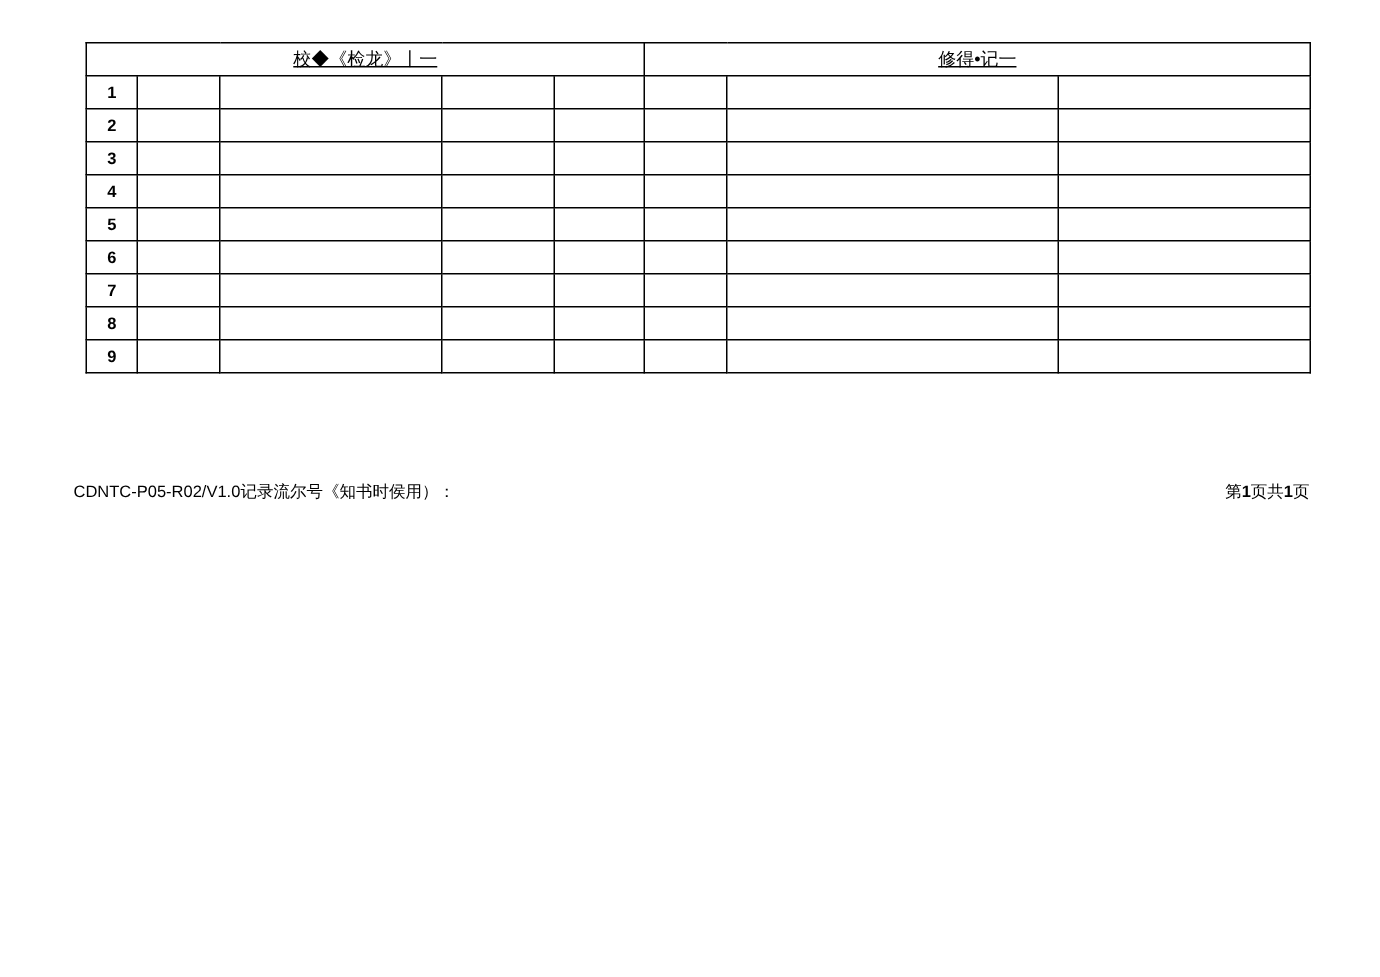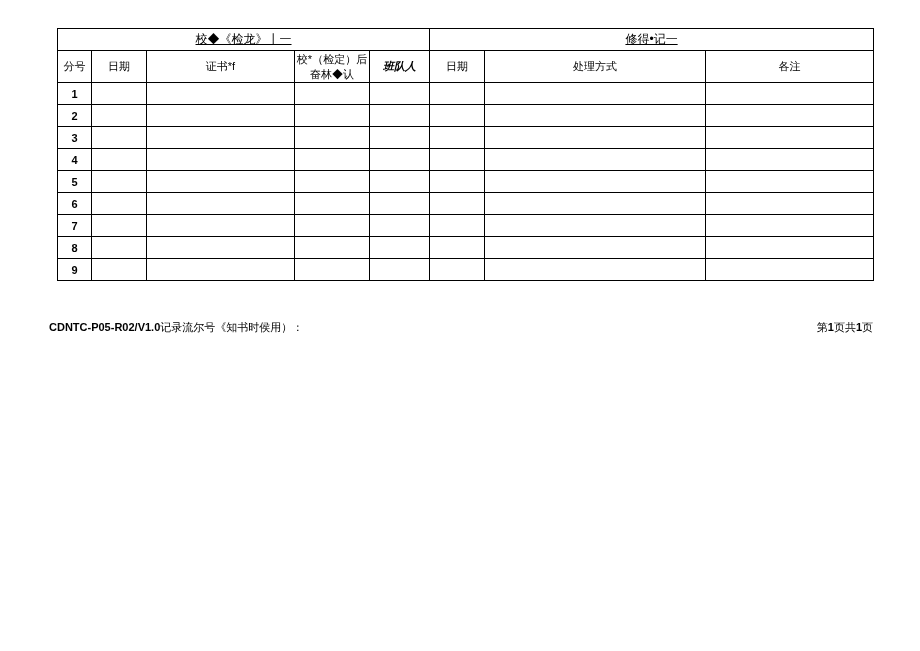--- a/index.html
+++ b/index.html
@@ -64,21 +64,21 @@
       top: 320px;
       display: flex;
       justify-content: space-between;
       align-items: baseline;
     }
     .footer-left {
       font-family: Arial, "SimSun", sans-serif;
       font-size: 11px;
     }
     .footer-left .code {
-      font-weight: bold;
+      font-weight: normal;
     }
     .footer-right {
       font-size: 11px;
       text-align: right;
     }
     .footer-right .num {
       font-family: Arial, sans-serif;
       font-weight: bold;
     }
     .c-seq { width: 34px; }
@@ -103,30 +103,20 @@
     <col class="c-person">
         <col class="c-date2">
         <col class="c-method">
         <col class="c-remark">
   </colgroup>
   <thead>
     <tr class="hdr-group">
       <th colspan="5"><span class="underline">校◆《检龙》丨一</span></th>
       <th colspan="3"><span class="underline">修得•记一</span></th>
     </tr>
-    <tr class="hdr-col">
-      <th>分号</th>
-      <th>日期</th>
-      <th><span>证书*f</span></th>
-      <th><span>校*（检定）后</span><br><span>奋林◆认</span></th>
-      <th class="italic">班队人</th>
-      <th>日期</th>
-      <th>处理方式</th>
-      <th>各注</th>
-    </tr>
   </thead>
   <tbody>
   <tr class="data-row">
           <td class="seq">1</td>
           <td></td>
           <td></td>
           <td></td>
           <td></td>
           <td></td>
           <td></td>

